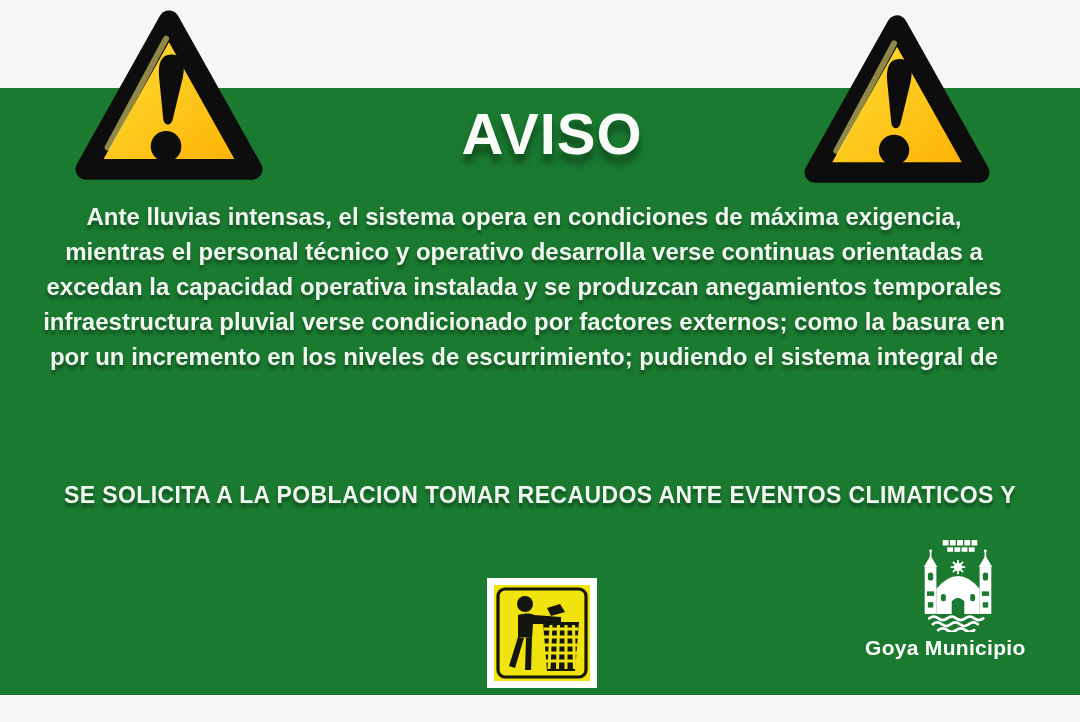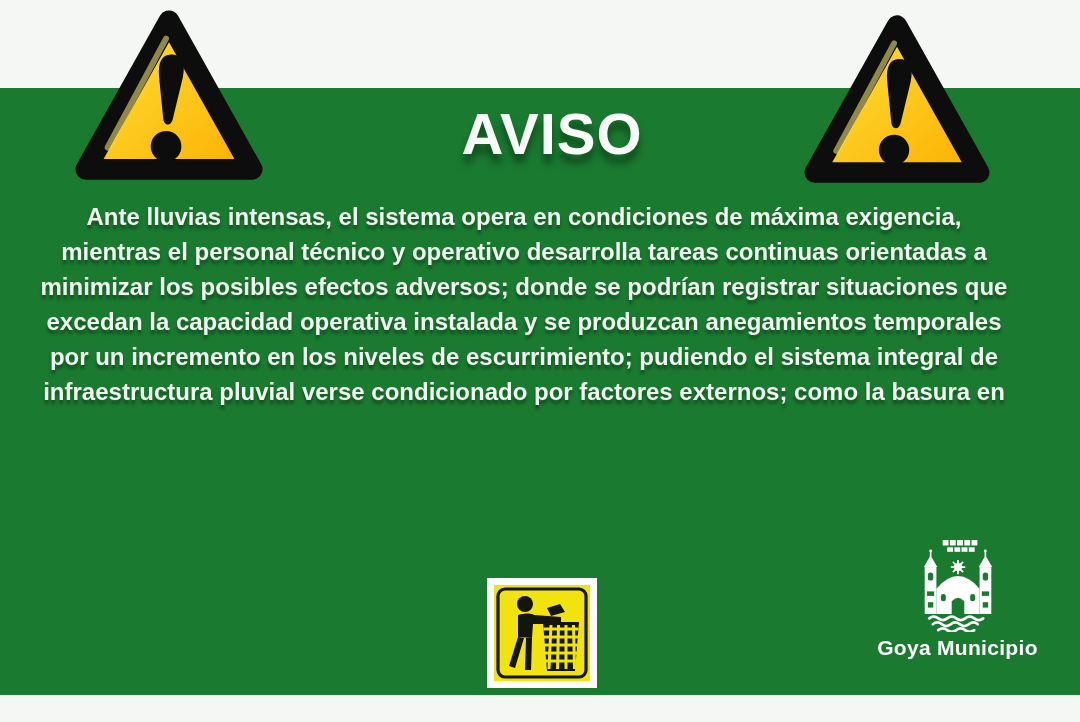--- a/index.html
+++ b/index.html
@@ -31,21 +31,21 @@
   .body-par .ln{white-space:nowrap;}
   .request-par{
     position:absolute;top:478px;left:28px;width:1024px;text-align:center;
     color:#f1f6f0;font-size:23px;font-weight:bold;line-height:35px;letter-spacing:.4px;
     text-shadow:0 4px 3px rgba(8,40,16,0.5);
   }
   .request-par .ln{white-space:nowrap;}
 
   .prodego{position:absolute;left:60px;top:560px;width:180px;height:103px;}
   .litter{position:absolute;left:487px;top:578px;width:110px;height:110px;}
-  .goya{position:absolute;left:865px;top:540px;width:185px;text-align:center;}
+  .goya{position:absolute;left:865px;top:540px;width:185px;}
   .goya svg{width:90px;height:92px;display:block;margin:0 auto;}
   .goya-label{
     margin-top:4px;color:#fdfefd;font-size:21px;font-weight:bold;letter-spacing:.3px;
   }
 </style>
 </head>
 <body>
 
 <div class="poster">
 
@@ -84,28 +84,28 @@
         <path d="M100 50 C111 50 114 59 112 73 L105 114 C104 123 96 123 95 114 L88 73 C86 59 89 50 100 50 Z" fill="#0d0d0d"></path>
         <circle cx="100" cy="143" r="15.5" fill="#0d0d0d"></circle>
       </g>
     </svg>
   </div>
 
   <div class="title">AVISO</div>
 
   <div class="body-par">
     <div class="ln">Ante lluvias intensas, el sistema opera en condiciones de máxima exigencia,</div>
-    <div class="ln">mientras el personal técnico y operativo desarrolla tareas continuas orientadas a</div>
-    <div class="ln">minimizar los posibles efectos adversos; donde se podrían registrar situaciones que</div>
+    <div class="ln">mientras el personal técnico y operativo desarrolla verse continuas orientadas a</div>
     <div class="ln">excedan la capacidad operativa instalada y se produzcan anegamientos temporales</div>
+    <div class="ln">infraestructura pluvial verse condicionado por factores externos; como la basura en</div>
     <div class="ln">por un incremento en los niveles de escurrimiento; pudiendo el sistema integral de</div>
-    <div class="ln">infraestructura pluvial verse condicionado por factores externos; como la basura en</div>
   </div>
 
   <div class="request-par">
+    <div class="ln">SE SOLICITA A LA POBLACION TOMAR RECAUDOS ANTE EVENTOS CLIMATICOS Y</div>
   </div>
 
 
   <div class="litter">
     <svg viewBox="0 0 110 110" width="100%" height="100%">
       <rect x="0" y="0" width="110" height="110" fill="#ffffff"></rect>
       <rect x="7" y="7" width="96" height="96" fill="#f0e30e"></rect>
       <rect x="11" y="11" width="88" height="88" rx="7" fill="none" stroke="#15150f" stroke-width="3.2"></rect>
       <circle cx="38" cy="26" r="8" fill="#15150f"></circle>
       <path d="M31 37 C38 35 44 35 47 37 L74 39 L74 46 L46 46 L45 60 L31 59 Z" fill="#15150f"></path>

